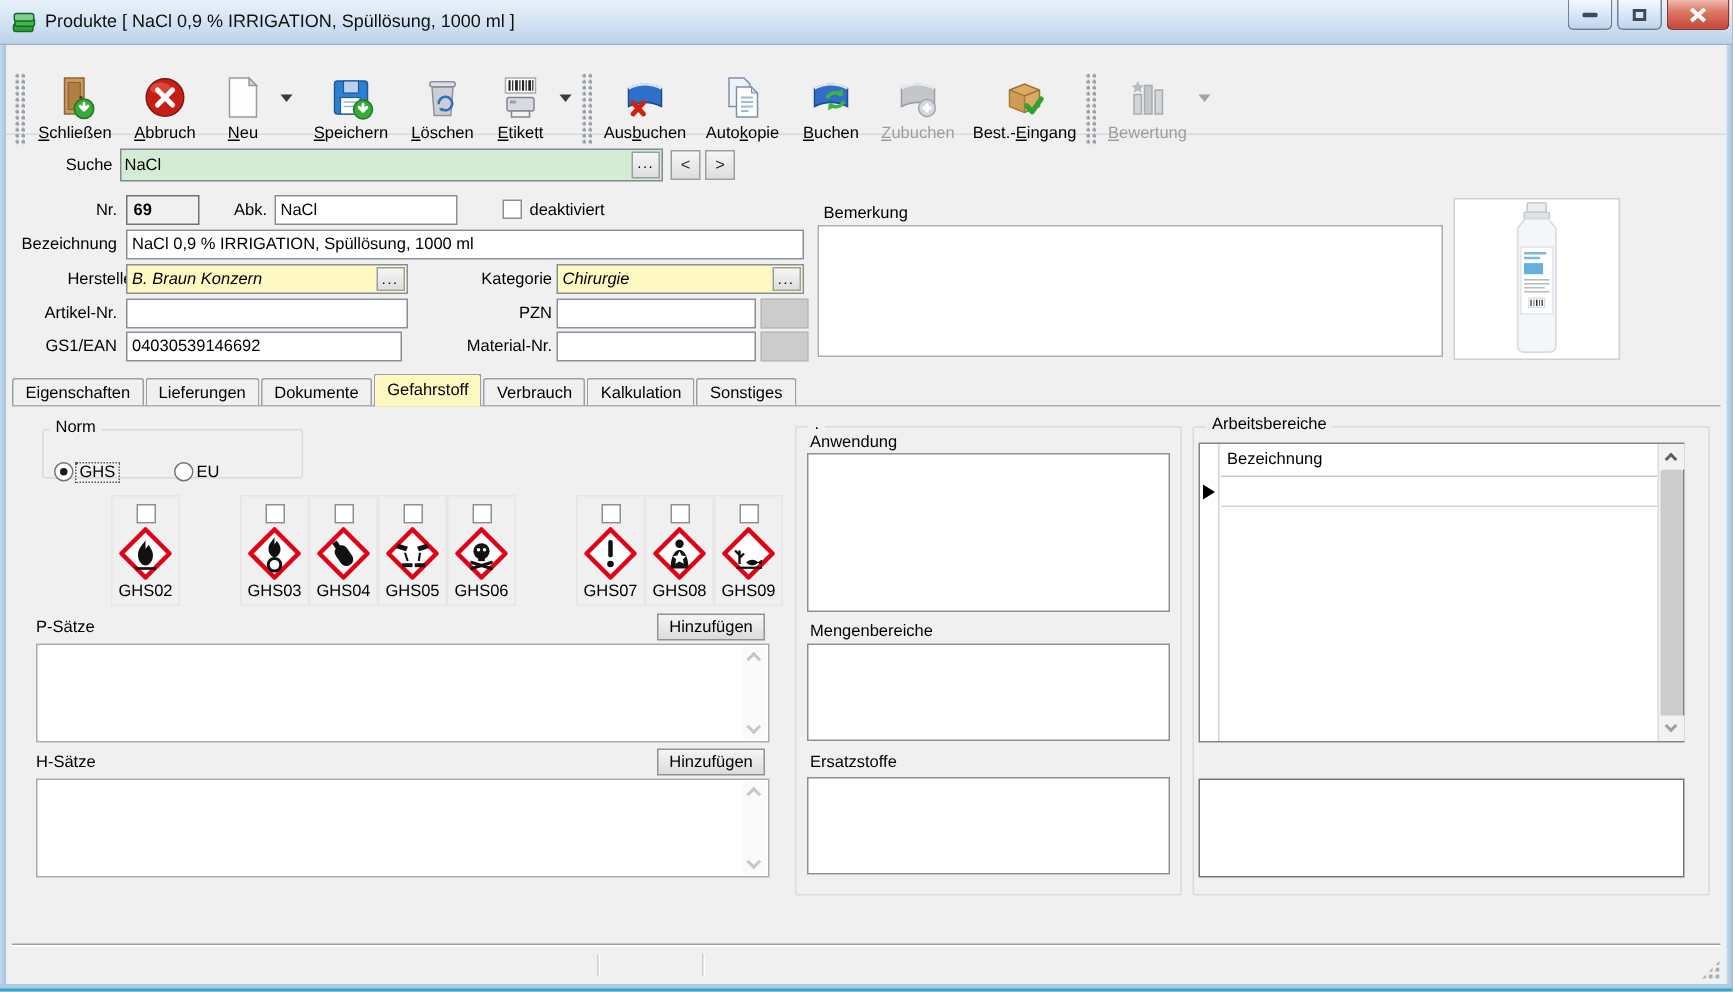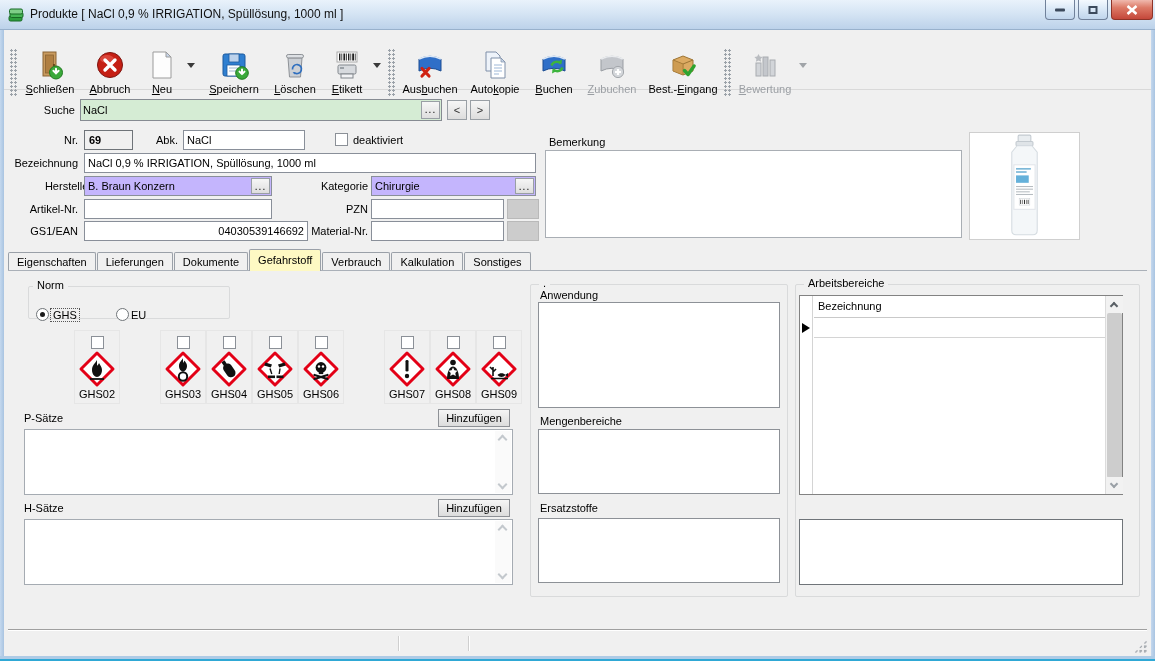--- a/index.html
+++ b/index.html
@@ -52,21 +52,21 @@
     background:#d5ecd4; font:11px "Liberation Sans",sans-serif; }
   .mini-btn { position:absolute; right:1px; top:1px; bottom:1px; width:19px;
     background:linear-gradient(#f6f6f6,#dedede); border:1px solid #999fa5; text-align:center;
     font-size:10px; line-height:16px; letter-spacing:1px; }
   .nav-btn { position:absolute; top:100px; width:20px; height:20px; background:linear-gradient(#f6f6f6,#dddddd);
     border:1px solid #999fa5; text-align:center; line-height:18px; color:#333; font-size:11px; }
 
   
   .tinput { position:absolute; height:20px; border:1px solid #898f99; background:#fff; padding:0 3px;
     font:11px "Liberation Sans",sans-serif; }
-  .combo { position:absolute; height:20px; border:1px solid #898f99; background:#c4b5fd; }
+  .combo { position:absolute; height:20px; border:1px solid #898f99; background:#fef9c3;font-style:italic; }
   .combo .val { position:absolute; left:3px; top:3px; white-space:nowrap; }
   .nr-box { position:absolute; left:84px; top:130px; width:49px; height:20px; border:1px solid #6f7479;
     background:#f0f0f0; font-weight:bold; padding:3px 4px; }
   .cb { position:absolute; width:13px; height:13px; background:#fff; border:1px solid #8b9097; }
   .gray-btn { position:absolute; width:32px; height:20px; background:#cccccc; border:1px solid #b9b9b9; }
   .memo { position:absolute; border:1px solid #a9aeb4; background:#fff; }
   .photo { position:absolute; left:969px; top:132px; width:111px; height:108px; background:#fff;
     border:1px solid #cfcfcf; }
 
   
@@ -328,21 +328,21 @@
     <div class="mini-btn">...</div>
   </div>
 
   <div class="flabel" style="left:0;top:203px;width:78px">Artikel-Nr.</div>
   <input class="tinput" style="left: 84px; top: 199px; width: 188px;" value="">
   <div class="flabel" style="left:280px;top:203px;width:88px">PZN</div>
   <input class="tinput" style="left: 371px; top: 199px; width: 133px;" value="">
   <div class="gray-btn" style="left:507px;top:199px"></div>
 
   <div class="flabel" style="left:0;top:225px;width:78px">GS1/EAN</div>
-  <input class="tinput" style="left: 84px; top: 221px; width: 224px; text-align: right;" value="04030539146692">
+  <input class="tinput" style="left: 84px; top: 221px; width: 184px;" value="04030539146692">
   <div class="flabel" style="left:280px;top:225px;width:88px">Material-Nr.</div>
   <input class="tinput" style="left: 371px; top: 221px; width: 133px;" value="">
   <div class="gray-btn" style="left:507px;top:221px"></div>
 
   <div class="srow-label" style="left:549px;top:136px;text-align:left">Bemerkung</div>
   <textarea class="memo" style="left: 545px; top: 150px; width: 417px; height: 88px; resize: none;"></textarea>
 
   <div class="photo">
     <svg width="109" height="106" viewBox="0 0 60 100">
       <rect x="24" y="2" width="12" height="6" rx="1" fill="#e9edf0" stroke="#c3cad0"></rect>
@@ -372,21 +372,21 @@
     <div class="tab">Eigenschaften</div>
     <div class="tab">Lieferungen</div>
     <div class="tab">Dokumente</div>
     <div class="tab active">Gefahrstoff</div>
     <div class="tab">Verbrauch</div>
     <div class="tab">Kalkulation</div>
     <div class="tab">Sonstiges</div>
   </div>
 
 
-  <div class="gbox" style="left:28px;top:286px;width:202px;height:33px">
+  <div class="gbox" style="left:28px;top:286px;width:174px;height:33px">
     <span class="gcap" style="left:4px">Norm</span>
   </div>
   <div class="radio sel" style="left:36px;top:308px"></div>
   <div class="srow-label focus-dotted" style="left:51px;top:309px;text-align:left;padding:0 2px">GHS</div>
   <div class="radio" style="left:116px;top:308px"></div>
   <div class="srow-label" style="left:131px;top:309px;text-align:left">EU</div>
 
   <div class="ghs-cell" style="left:74px">
     <div class="cb2"></div>
     <svg width="38" height="38" viewBox="0 0 38 38">

